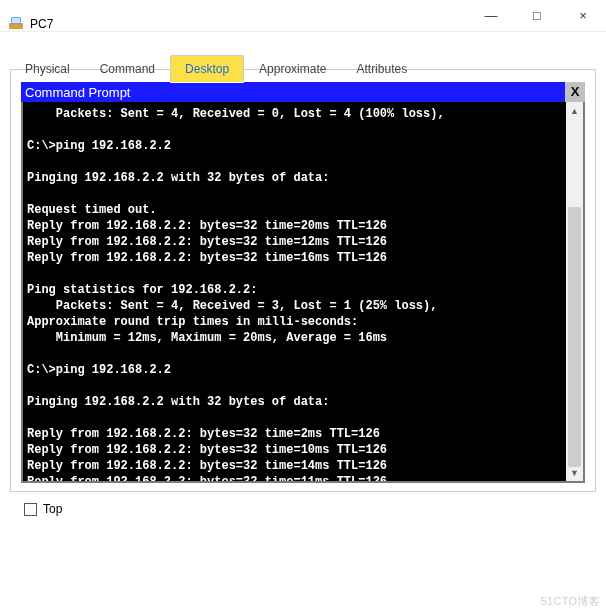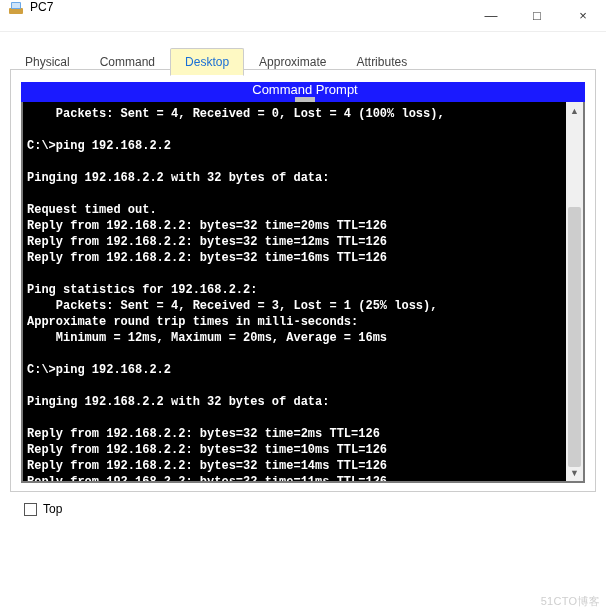--- a/index.html
+++ b/index.html
@@ -8,21 +8,21 @@
   height: 609px;
   background: #fff;
   font-family: "Segoe UI", Tahoma, sans-serif;
   font-size: 12px;
   overflow: hidden;
   position: relative;
 }
 .titlebar {
   height: 32px;
   display: flex;
-  align-items: flex-start;
+  align-items: flex-end;
   padding-left: 8px;
   background: #fff;
   border-bottom: 1px solid #eee;
 }
 .title-icon {
   width: 16px; height: 16px;
   margin-right: 6px;
 }
 .title-text {
   flex: 1;
@@ -49,45 +49,44 @@
   border-bottom: 1px solid #ccc;
   height: 28px;
   align-items: flex-end;
   font-size: 12px;
   color: #444;
 }
 .tab {
   padding: 6px 14px 6px 14px;
   border: 1px solid transparent;
   position: relative;
-  top: 7px;
+  top: 14px;
   cursor: default;
 }
 .tab.active {
   border: 1px solid #ccc;
   border-bottom: 1px solid #fff;
-  background: #fef9c3;
+  background: #fde047;
   color: #1a6fd6;
   border-radius: 2px 2px 0 0;
 }
 .panel {
   border: 1px solid #ccc;
   border-top: none;
   background: #fff;
   padding: 12px 10px 8px 10px;
 }
 .cp-bar {
   display: flex;
   background: #1a1aff;
   color: #fff;
   font-size: 13px;
   height: 20px;
   align-items: center;
   padding-left: 4px;
-  flex-direction: column;
 }
 .cp-bar-title { flex: 1; }
 .cp-close {
   width: 20px;
   text-align: center;
   background: #c0c0c0;
   color: #000;
   font-weight: bold;
   font-size: 13px;
   line-height: 20px;

